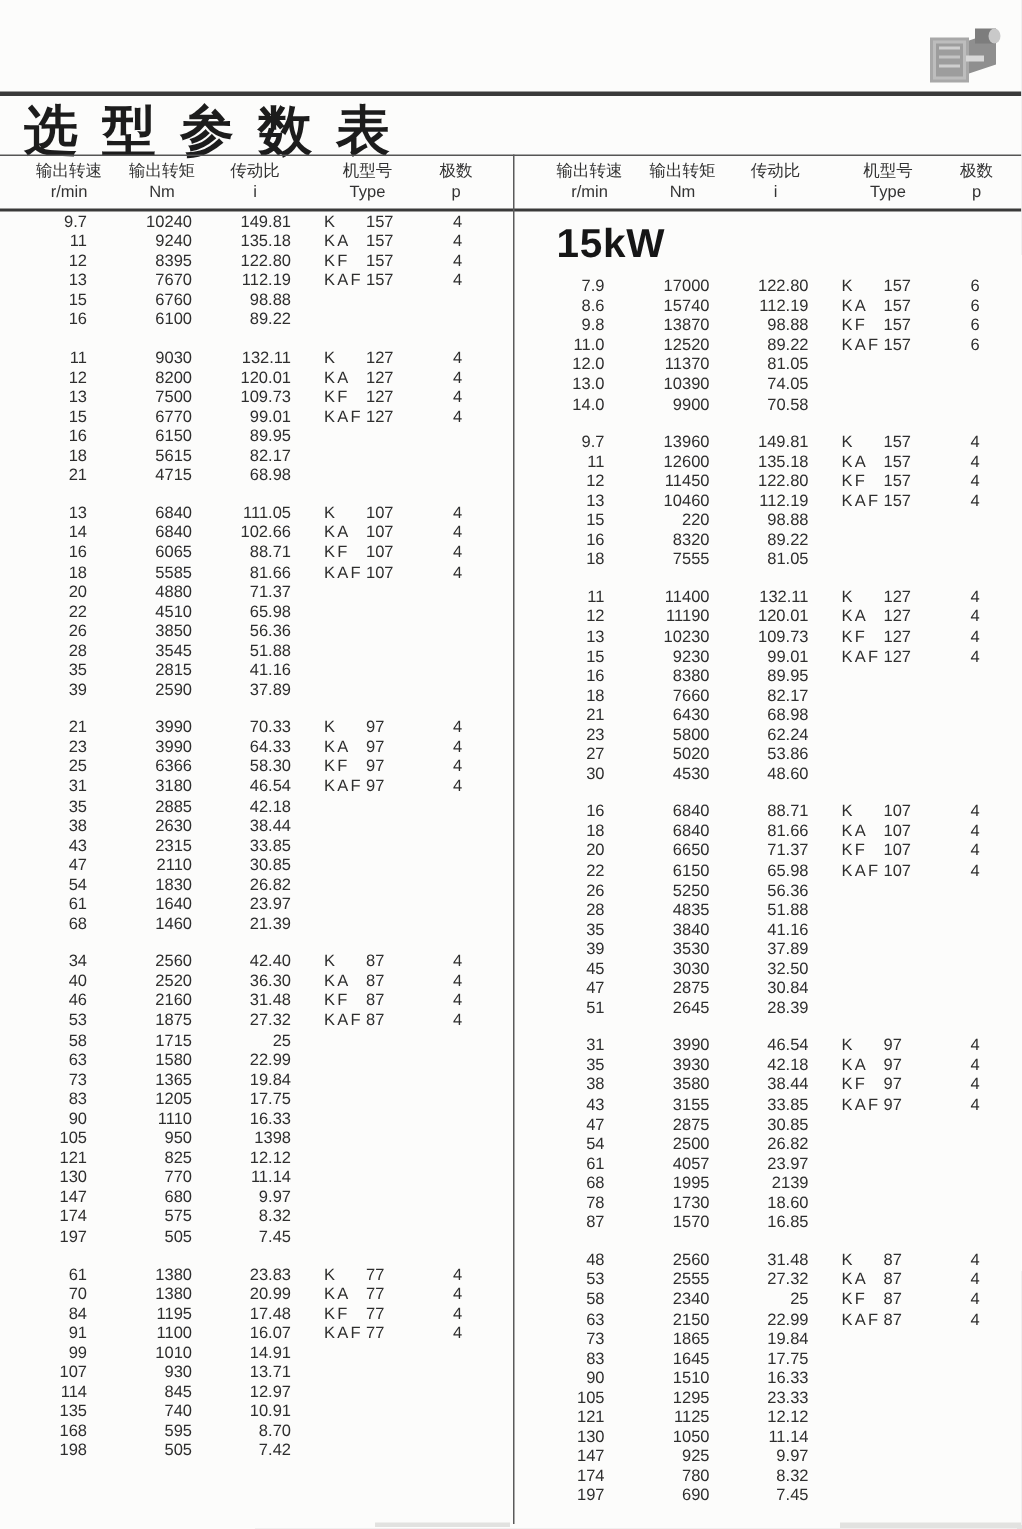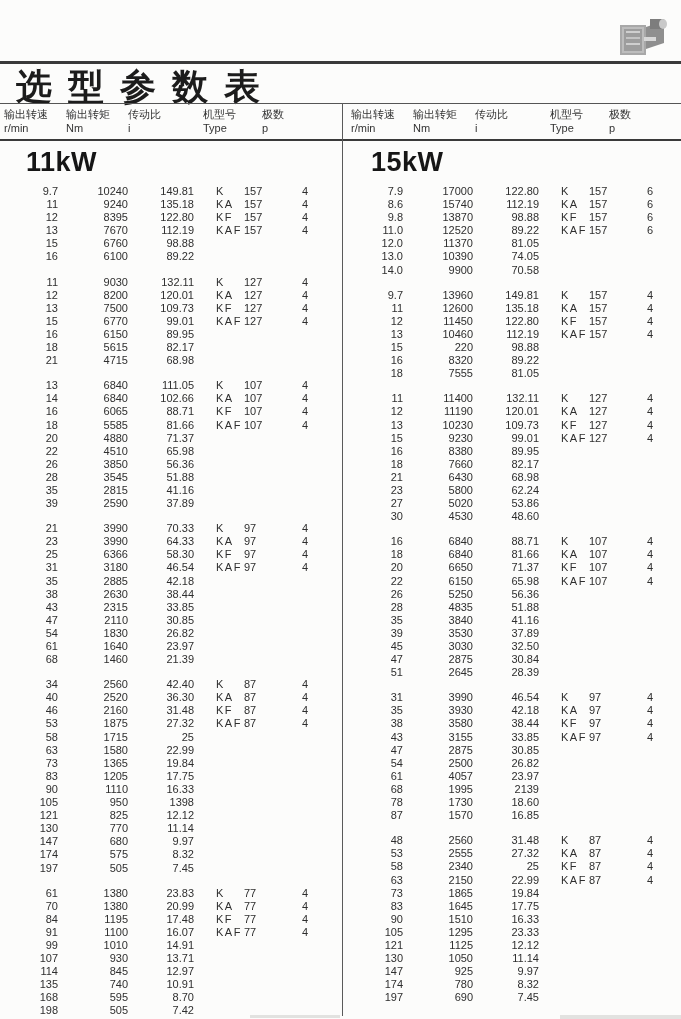--- a/index.html
+++ b/index.html
@@ -17,21 +17,21 @@
   .rule-hdr   { top:139px; height:2px; }
   
   .vdiv { position:absolute; left:342px; top:103px; width:1px; height:913px; background:#5a5a5a; }
   
   .title {
     position:absolute; top:63px; left:0; width:681px; 
     font-size:36px; font-weight:bold; letter-spacing:16px; text-indent:16px;
     color:#1c1c1c; white-space:nowrap;
   }
   
-  .hcell { position:absolute; top:107px; width:84px; text-align:left;
+  .hcell { position:absolute; top:107px; width:84px; text-align:center;
            font-size:11px; line-height:14px; color:#333; }
   .hcell .en { display:block; }
   
   .half { position:absolute; top:142px; width:336px; }
   .half-left  { left:2px; }
   .half-right { left:347px; }
   .power { font-size:27px; font-weight:bold; color:#161616;
            margin:5px 0 7px 24px; letter-spacing:0.5px; }
   .group { margin-bottom:12px; }
   .row { display:grid; grid-template-columns:56px 70px 66px 50px 36px 50px;
@@ -79,21 +79,20 @@
   <div class="hcell" style="left:203px"><span>机型号</span><span class="en">Type</span></div>
   <div class="hcell" style="left:262px"><span>极数</span><span class="en">p</span></div>
 
   <div class="hcell" style="left:351px"><span>输出转速</span><span class="en">r/min</span></div>
   <div class="hcell" style="left:413px"><span>输出转矩</span><span class="en">Nm</span></div>
   <div class="hcell" style="left:475px"><span>传动比</span><span class="en">i</span></div>
   <div class="hcell" style="left:550px"><span>机型号</span><span class="en">Type</span></div>
   <div class="hcell" style="left:609px"><span>极数</span><span class="en">p</span></div>
 
   <div class="half half-left">
-    <div class="power">11kW</div>
     <div>
         <div class="group">
           <div class="row">
             <span class="cell c-speed">9.7</span>
             <span class="cell c-torque">10240</span>
             <span class="cell c-ratio">149.81</span>
             <span class="cell c-prefix">K</span>
             <span class="cell c-size">157</span>
             <span class="cell c-pole">4</span>
           </div>

